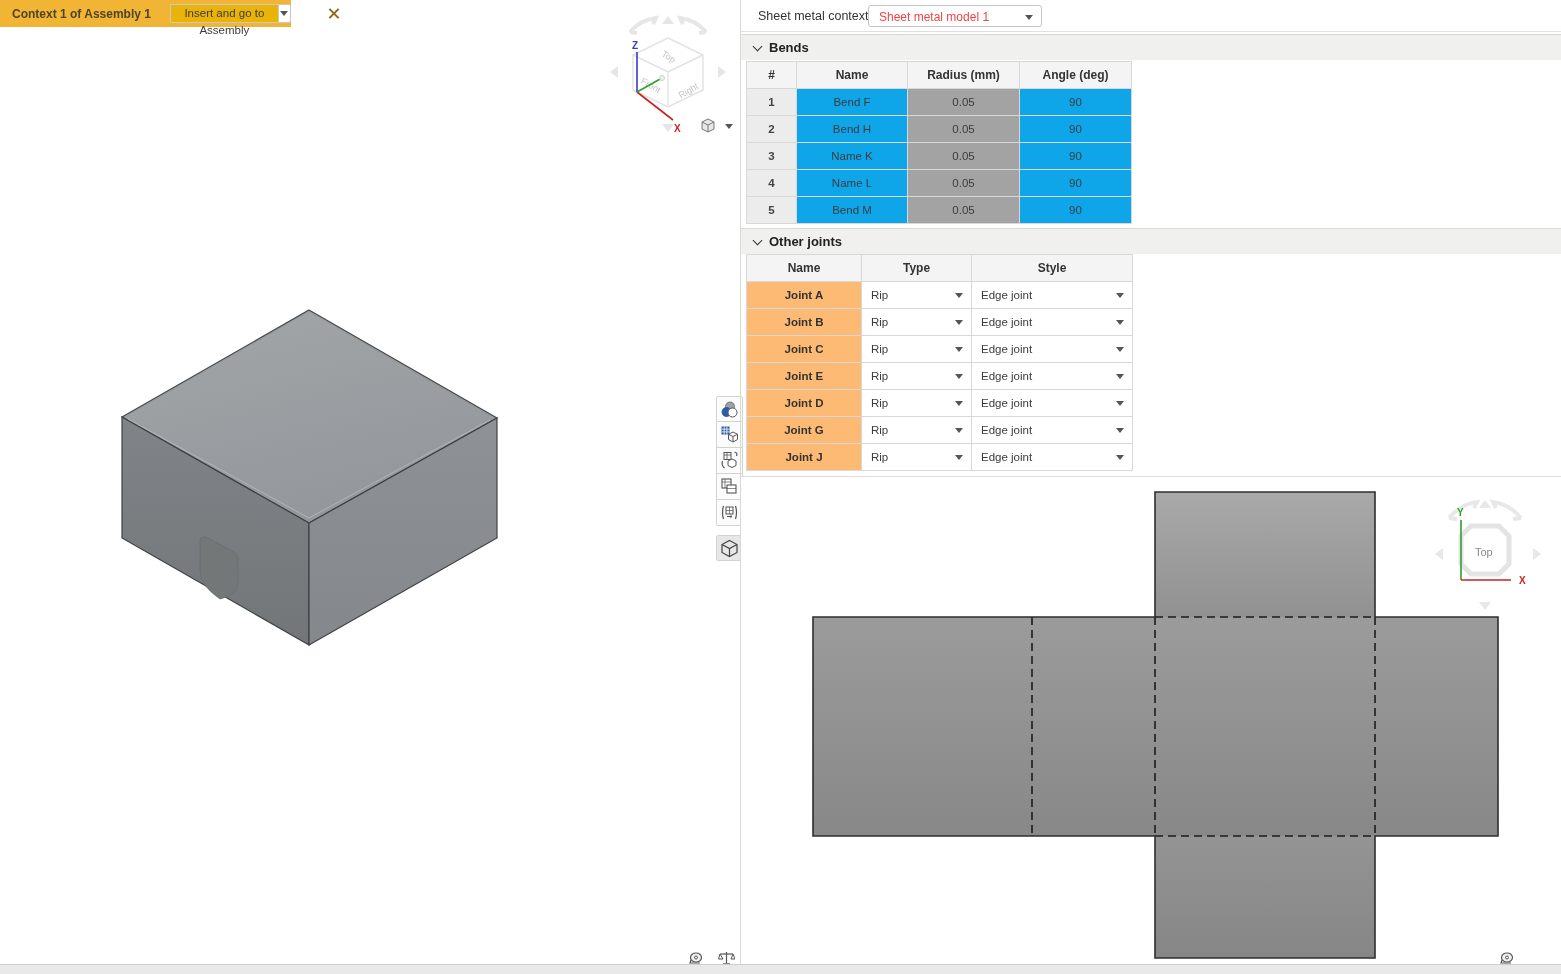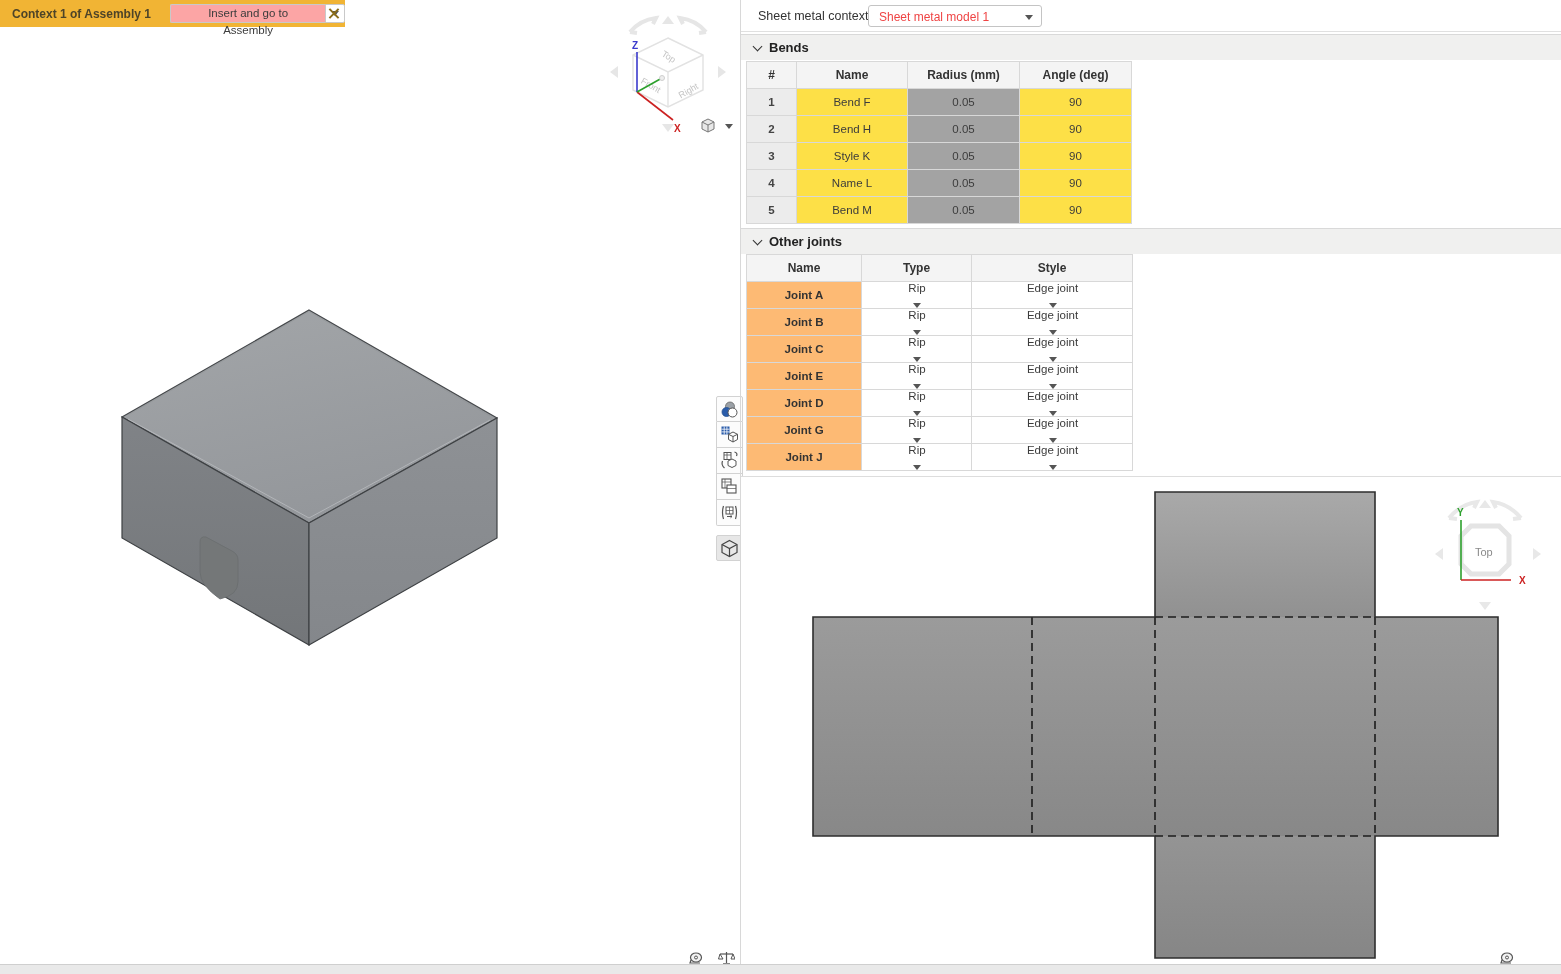--- a/index.html
+++ b/index.html
@@ -1,23 +1,23 @@
 <!DOCTYPE html>
 <html><head>
 <meta charset="utf-8">
 <style>
   * { margin:0; padding:0; box-sizing:border-box; }
   body { font-family:"Liberation Sans", sans-serif; background:#fff; }
   .app { position:relative; width:1561px; height:974px; background:#fff; overflow:hidden; }
 
   
-  .banner { position:absolute; left:0; top:0; width:345px; height:27px; background:#F1B434; }
+  .banner { position:absolute; left:0; top:0; width:291px; height:27px; background:#F1B434; }
   .banner-title { position:absolute; left:12px; top:7px; font-size:12px; font-weight:bold; color:#4e4428; }
   .insert-group { position:absolute; left:170px; top:4px; height:19px; display:flex; }
-  .insert-btn { height:19px; background:#fca5a5; border:1px solid #c9c9c9; border-right:none; font-size:11.5px; color:#3c3c3c; padding:0 12px; line-height:17px; border-radius:2px 0 0 2px; cursor:pointer; }
+  .insert-btn { height:19px; background:#eab308; border:1px solid #c9c9c9; border-right:none; font-size:11.5px; color:#3c3c3c; padding:0 12px; line-height:17px; border-radius:2px 0 0 2px; cursor:pointer; }
   .insert-caret { width:20px; height:19px; background:#fff; border:1px solid #c9c9c9; border-radius:0 2px 2px 0; display:flex; align-items:center; justify-content:center; cursor:pointer; }
   .caret { width:0; height:0; border-left:4px solid transparent; border-right:4px solid transparent; border-top:5px solid #555; }
   .banner-close { position:absolute; left:328px; top:7px; width:12px; height:12px; cursor:pointer; }
   .banner-close::before, .banner-close::after { content:''; position:absolute; left:5px; top:0; width:2px; height:13px; background:#8a6d1a; }
   .banner-close::before { transform:rotate(45deg); }
   .banner-close::after { transform:rotate(-45deg); }
 
   
   .divider-v { position:absolute; left:740px; top:0; width:1px; height:974px; background:#d8d8d8; }
   .bottom-strip { position:absolute; left:0; top:964px; width:1561px; height:10px; background:#e9e9e9; border-top:1px solid #cfcfcf; }
@@ -42,25 +42,25 @@
   .sec-joints { top:228px; }
   .chev { display:inline-block; width:7px; height:7px; border-left:1.6px solid #333; border-bottom:1.6px solid #333; transform:rotate(-45deg); position:absolute; left:13px; top:8px; }
   .sec-title { position:absolute; left:28px; top:5px; font-size:13px; font-weight:bold; color:#222; }
 
   table.tbl { border-collapse:collapse; table-layout:fixed; font-size:11.5px; color:#3c3c3c; }
   table.tbl th, table.tbl td { border:1px solid #d8d8d8; text-align:center; height:27px; padding:0; overflow:hidden; }
   table.tbl th { background:#f4f4f4; font-weight:bold; color:#333; font-size:12px; }
   .tbl-bends { position:absolute; left:746px; top:61px; width:385px; }
   .tbl-joints { position:absolute; left:746px; top:254px; width:386px; }
   td.cell-gray { background:#ececec; font-weight:bold; color:#444; }
-  td.cell-lite { background:#fde047;margin-top:48px; }
+  td.cell-lite { background:#0ea5e9;margin-top:48px; }
   td.cell-edit { background:#a3a3a3; cursor:text; }
   td.cell-name { background:#fdba74; font-weight:bold; color:#333; }
   td.cell-drop { background:#fff; cursor:pointer; }
-  .dropcell { display:flex; align-items:center; justify-content:space-between; padding:0 8px 0 9px; height:100%;flex-direction:column; }
+  .dropcell { display:flex; align-items:center; justify-content:space-between; padding:0 8px 0 9px; height:100%; }
   .dropcell .txt { font-size:11.5px; color:#3c3c3c; }
 
   .divider-flat { position:absolute; left:741px; top:476px; width:820px; height:1px; background:#ddd; }
 
   
   .vp-icon { position:absolute; width:17px; height:17px; }
 </style>
 </head>
 <body>
 
@@ -246,21 +246,21 @@
         <td class="cell-lite">90</td>
       </tr>
       <tr>
         <td class="cell-gray">2</td>
         <td class="cell-lite">Bend H</td>
         <td class="cell-edit">0.05</td>
         <td class="cell-lite">90</td>
       </tr>
       <tr>
         <td class="cell-gray">3</td>
-        <td class="cell-lite">Style K</td>
+        <td class="cell-lite">Name K</td>
         <td class="cell-edit">0.05</td>
         <td class="cell-lite">90</td>
       </tr>
       <tr>
         <td class="cell-gray">4</td>
         <td class="cell-lite">Name L</td>
         <td class="cell-edit">0.05</td>
         <td class="cell-lite">90</td>
       </tr>
       <tr>

